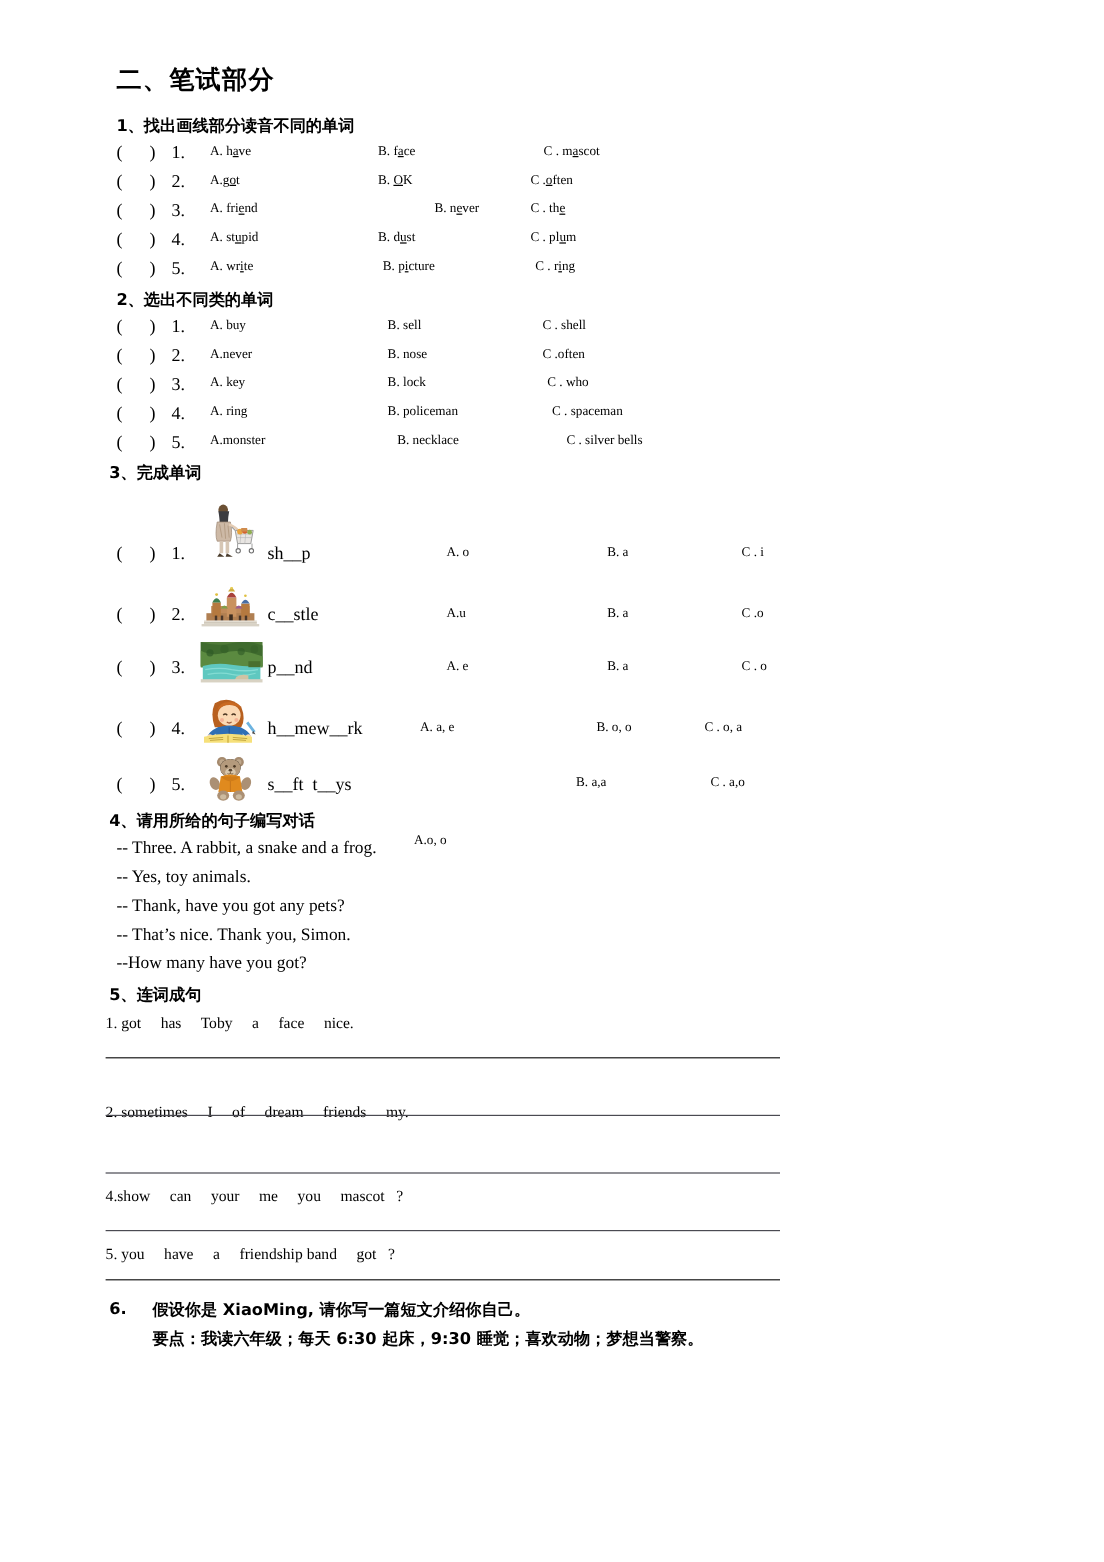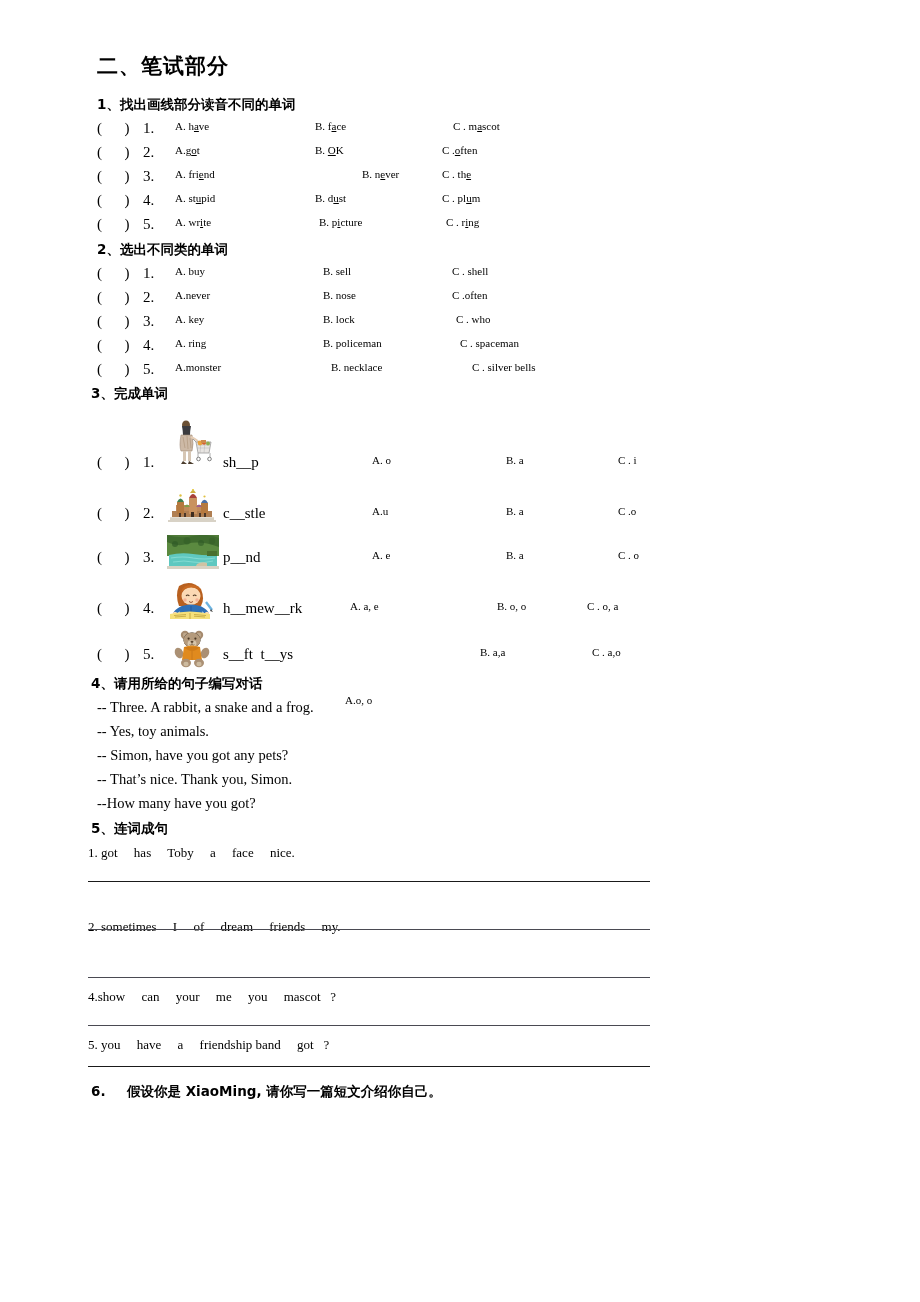--- a/index.html
+++ b/index.html
@@ -406,21 +406,21 @@
       <ellipse cx="18" cy="36" rx="5" ry="4.2" fill="#ab9074"></ellipse>
       <ellipse cx="31" cy="36" rx="5" ry="4.2" fill="#ab9074"></ellipse>
       <ellipse cx="18" cy="37" rx="2.6" ry="2.2" fill="#cdbba0"></ellipse>
       <ellipse cx="31" cy="37" rx="2.6" ry="2.2" fill="#cdbba0"></ellipse>
     </svg>
   </div>
 
   <div class="sec-head" style="left:91px; top:675px;">4、请用所给的句子编写对话</div>
   <div class="dline" style="top:699px;">-- Three. A rabbit, a snake and a frog.</div>
   <div class="dline" style="top:723px;">-- Yes, toy animals.</div>
-  <div class="dline" style="top:747px;">-- Simon, have you got any pets?</div>
+  <div class="dline" style="top:747px;">-- Thank, have you got any pets?</div>
   <div class="dline" style="top:771px;">-- That’s nice. Thank you, Simon.</div>
   <div class="dline" style="top:795px;">--How many have you got?</div>
 
   <div class="sec-head" style="left:91px; top:820px;">5、连词成句</div>
 
   <div class="sline" style="top:845px;">1. got     has     Toby     a     face     nice.</div>
   <div class="rule" style="top:881px;"></div>
 
   <div class="sline" style="top:893px;margin-top:26px;">2. sometimes     I     of     dream     friends     my.</div>
   <div class="rule soft" style="top:929px;"></div>
@@ -428,14 +428,15 @@
   <div class="rule soft" style="top:977px;"></div>
 
   <div class="sline" style="top:989px;">4.show     can     your     me     you     mascot   ?</div>
   <div class="rule soft" style="top:1025px;"></div>
 
   <div class="sline" style="top:1037px;">5. you     have     a     friendship band     got   ?</div>
   <div class="rule" style="top:1066px;"></div>
 
   <div class="s6-line" style="left:91px; top:1083px;">6.</div>
   <div class="s6-line" style="left:127px; top:1083px;">假设你是 XiaoMing, 请你写一篇短文介绍你自己。</div>
+  <div class="s6-line" style="left:127px; top:1107px;">要点：我读六年级；每天 6:30 起床，9:30 睡觉；喜欢动物；梦想当警察。</div>
 
 </div>
 
 </body></html>

